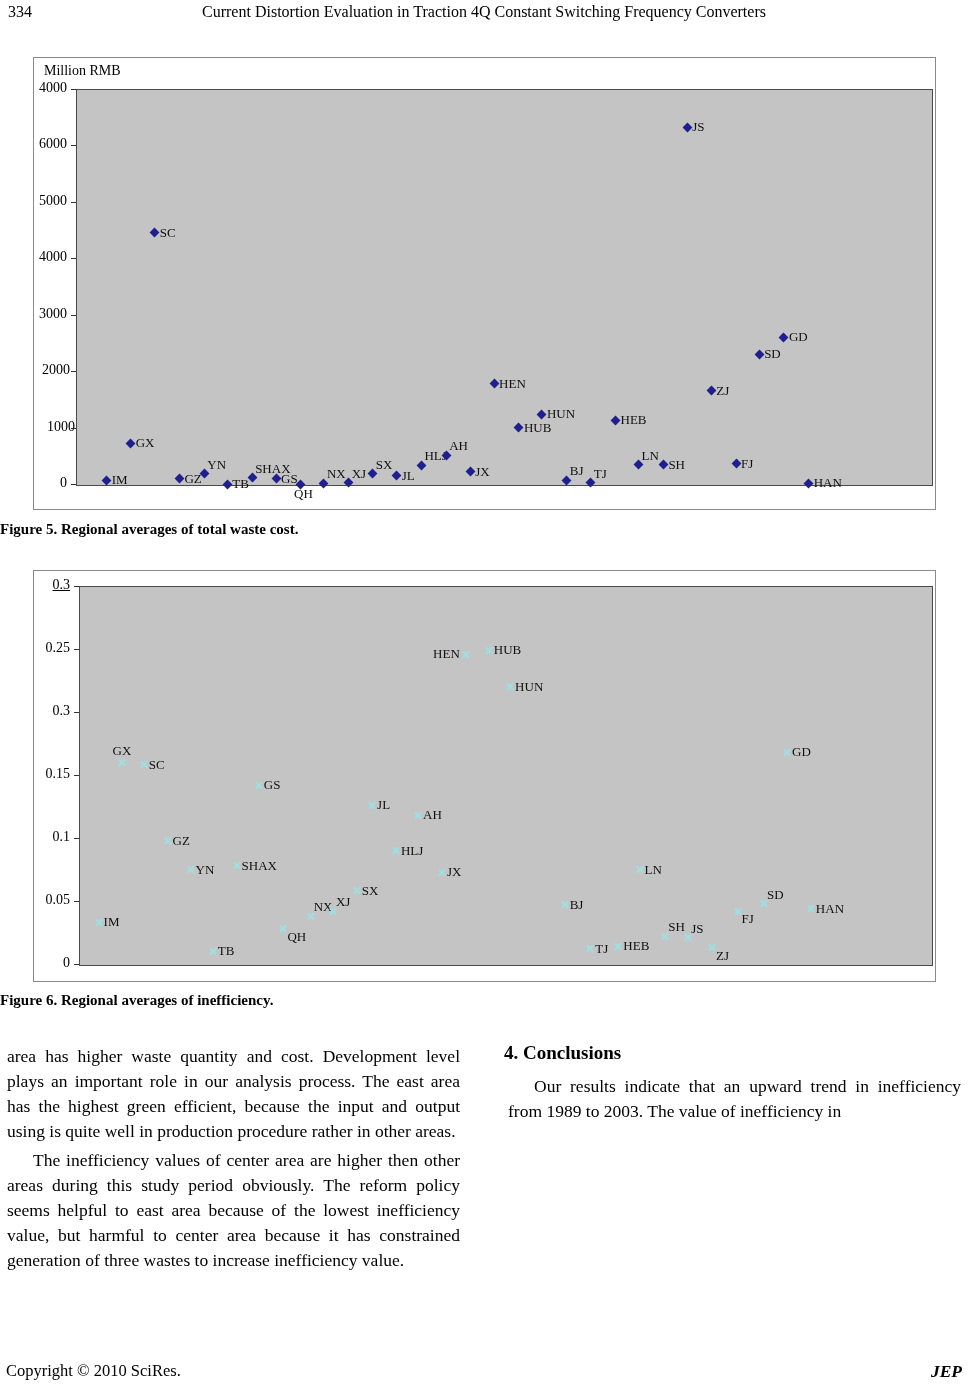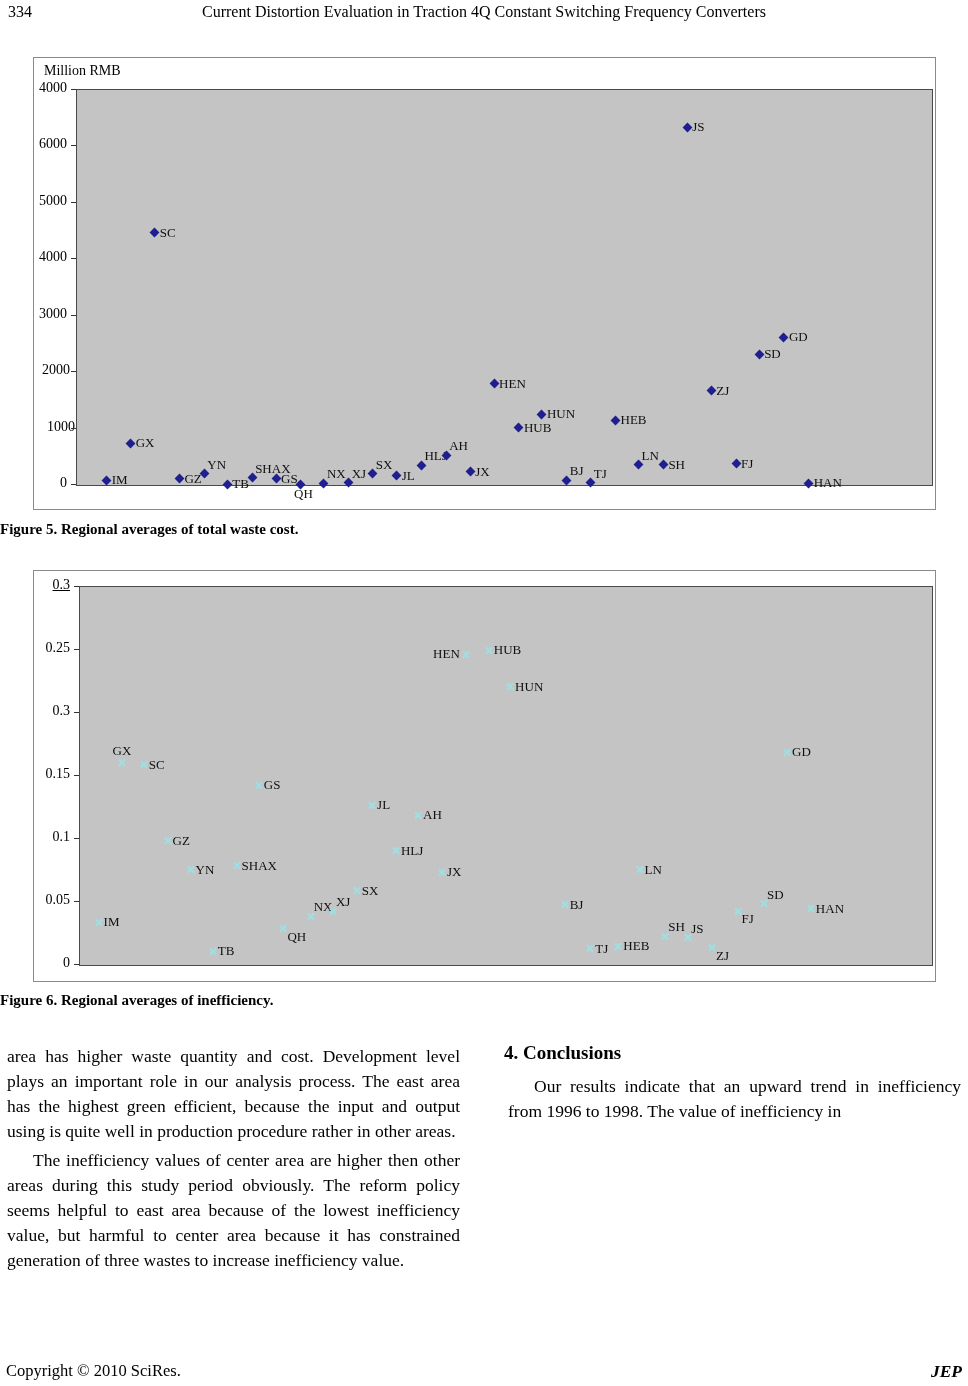--- a/index.html
+++ b/index.html
@@ -202,20 +202,20 @@
   </div>
 <div id="caption2" class="fig-caption">Figure 6. Regional averages of inefficiency.</div>
 
 <div class="body-text">
   <div class="col">
     <p>area has higher waste quantity and cost. Development level plays an important role in our analysis process. The east area has the highest green efficient, because the input and output using is quite well in production procedure rather in other areas.</p>
     <p class="indent">The inefficiency values of center area are higher then other areas during this study period obviously. The reform policy seems helpful to east area because of the lowest inefficiency value, but harmful to center area because it has constrained generation of three wastes to increase inefficiency value.</p>
   </div>
   <div class="col">
     <div class="conclusions">4. Conclusions</div>
-    <p class="indent">Our results indicate that an upward trend in inefficiency from 1996 to 1998. The value of inefficiency in</p>
+    <p class="indent">Our results indicate that an upward trend in inefficiency from 1989 to 2003. The value of inefficiency in</p>
   </div>
 </div>
 
 <div class="footer">
   <span>Copyright © 2010 SciRes.</span>
   <span class="journal">JEP</span>
 </div>
 
 </body></html>

